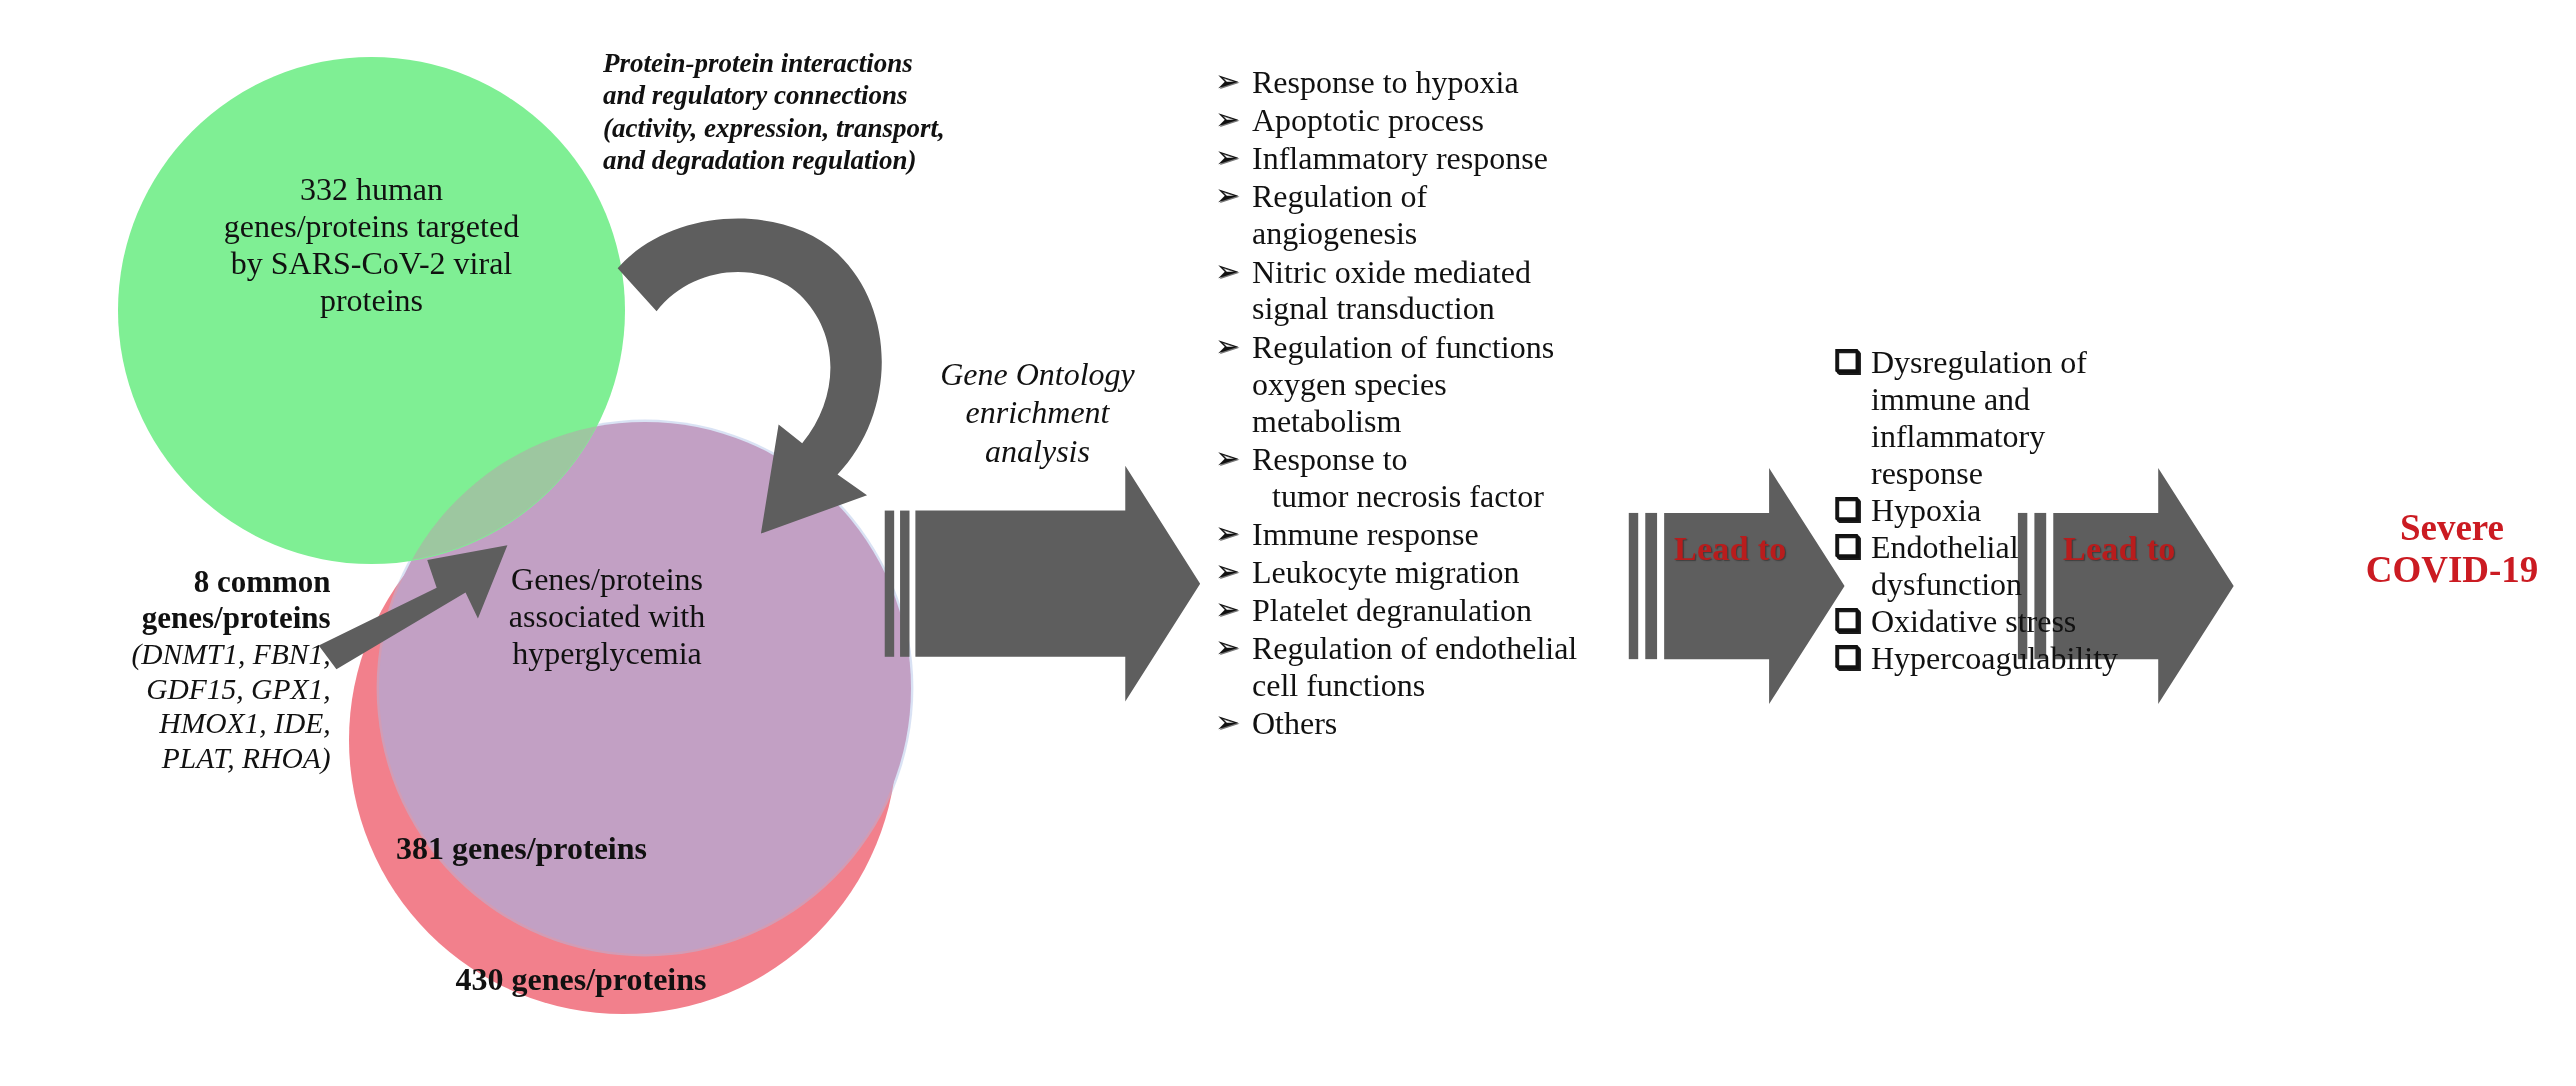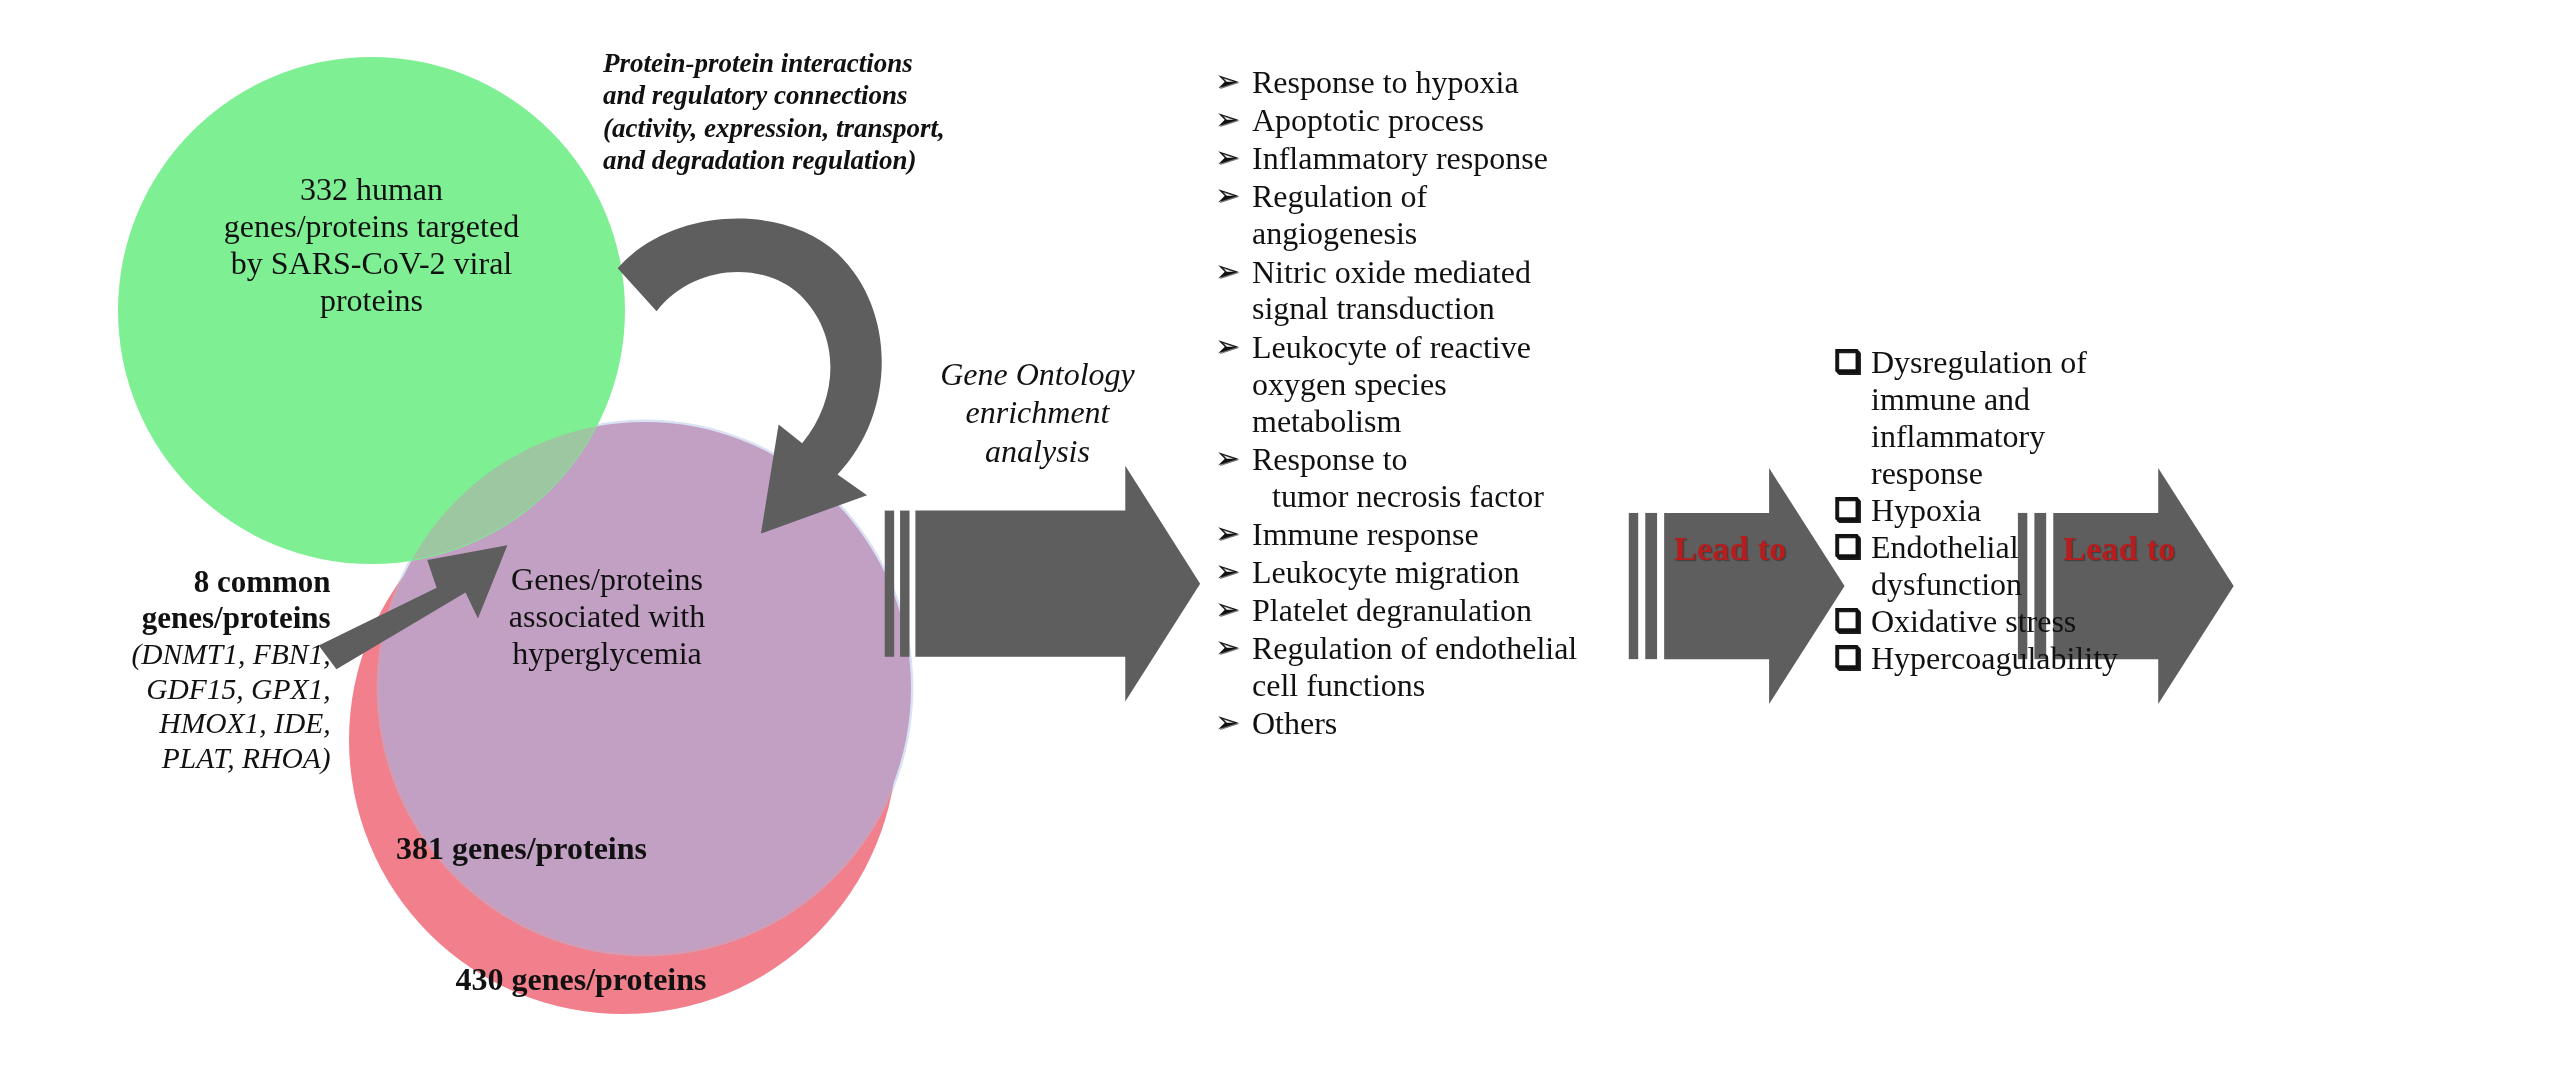--- a/index.html
+++ b/index.html
@@ -213,21 +213,21 @@
       <span class="txt">Regulation of
 angiogenesis</span>
     </div>
     <div class="row">
       <span class="bullet">➢</span>
       <span class="txt">Nitric oxide mediated
 signal transduction</span>
     </div>
     <div class="row">
       <span class="bullet">➢</span>
-      <span class="txt">Leukocyte of reactive
+      <span class="txt">Regulation of functions
 oxygen species
 metabolism</span>
     </div>
     <div class="row">
       <span class="bullet">➢</span>
       <span class="txt"><span>Response to</span><span class="ind2">tumor necrosis factor</span></span>
     </div>
     <div class="row">
       <span class="bullet">➢</span>
       <span class="txt">Immune response</span>
@@ -271,15 +271,17 @@
     <div class="row">
       <span class="box">❑</span>
       <span class="txt">Oxidative stress</span>
     </div>
     <div class="row">
       <span class="box">❑</span>
       <span class="txt">Hypercoagulability</span>
     </div>
   </div>
 
+  <div id="severe-covid">Severe
+COVID-19</div>
 
 </div>
 
 
 </body></html>

